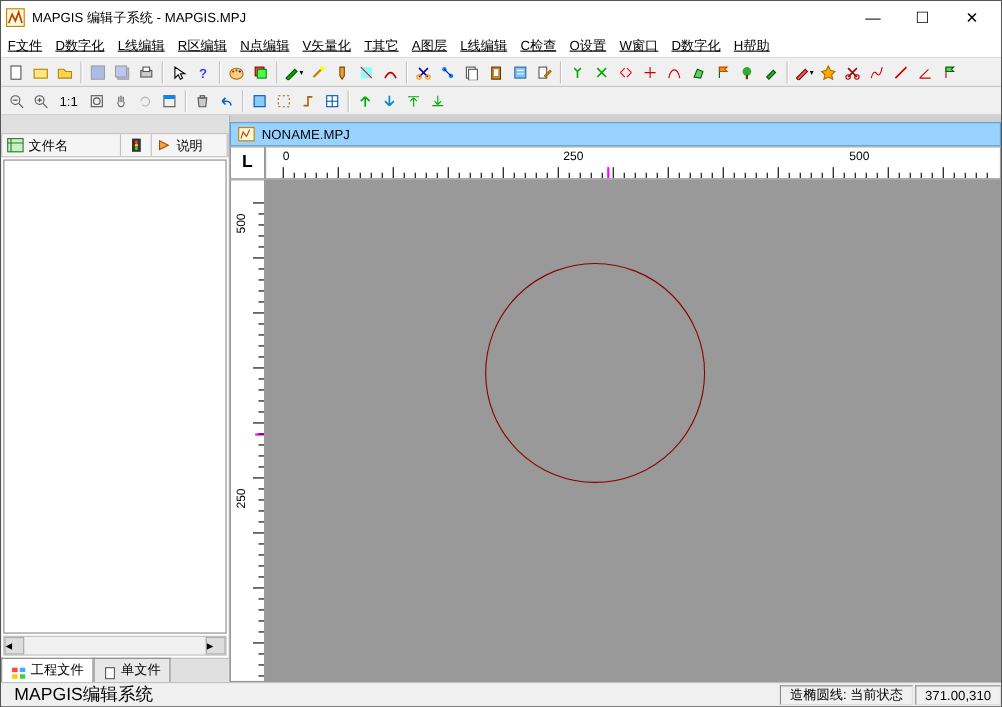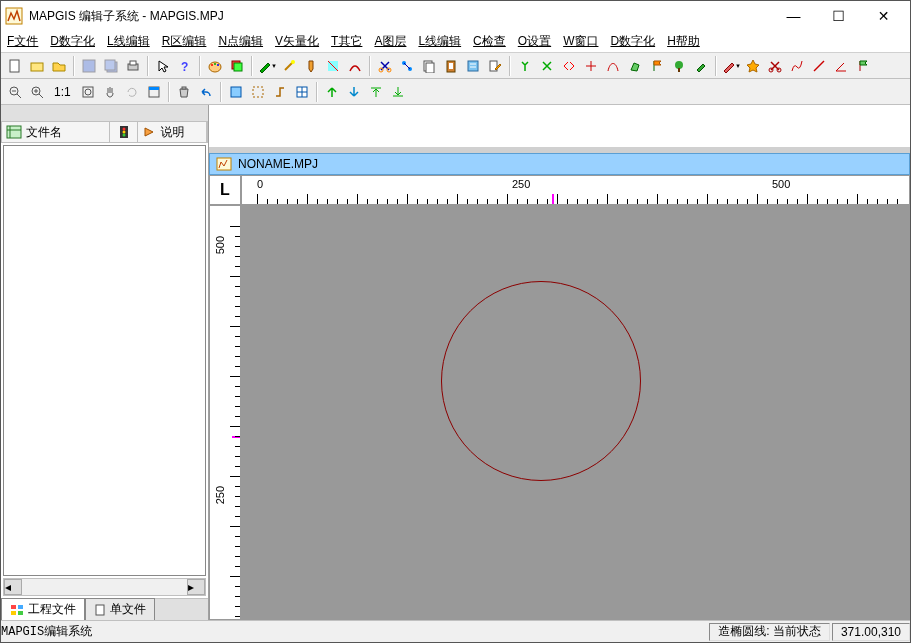--- a/index.html
+++ b/index.html
@@ -17,41 +17,41 @@
   .sep { width: 2px; height: 20px; border-left: 1px solid #c0c0c0; border-right: 1px solid #fff; margin: 0 2px; }
   .content { flex: 1; display: flex; min-height: 0; }
   .left-panel { width: 208px; display: flex; flex-direction: column; border-right: 1px solid #a0a0a0; }
   .left-spacer { height: 16px; background: #e0e0e0; }
   .left-header { height: 22px; display: flex; align-items: center; border: 1px solid #c0c0c0; background: #f5f5f5; }
   .left-header-cell { display: flex; align-items: center; padding: 0 4px; height: 100%; border-right: 1px solid #c0c0c0; gap: 4px; }
   .left-list { flex: 1; background: #fff; border: 1px solid #888; margin: 2px; overflow: auto; }
   .left-scroll { height: 18px; background: #f0f0f0; border: 1px solid #c0c0c0; margin: 0 2px 2px; display:flex; }
   .left-scroll-thumb { width:18px; height:100%; background:#ddd; border:1px solid #aaa; }
   .left-tabs { height: 22px; display: flex; align-items: flex-end; background: #e0e0e0; border-top: 1px solid #c0c0c0; }
-  .left-tab { display: flex; align-items: center; gap: 4px; padding: 2px 8px; border: 1px solid #888; border-bottom: none; background: #fff; font-size: 12px; }
+  .left-tab { display: flex; align-items: flex-end; gap: 4px; padding: 2px 8px; border: 1px solid #888; border-bottom: none; background: #fff; font-size: 12px; }
   .left-tab.inactive { background: #e8e8e8; }
-  .canvas-area { flex: 1; display: flex; flex-direction: column; background: #d0d0d0; min-width: 0; margin-top: 42px; }
+  .canvas-area { flex: 1; display: flex; flex-direction: column; background: #d0d0d0; min-width: 0; }
   .doc-header { height: 22px; background: #99d1ff; display: flex; align-items: center; padding: 0 6px; border: 1px solid #5a9fd4; gap: 6px; }
   .ruler-corner-row { display: flex; height: 30px; }
   .ruler-corner { width: 32px; height: 30px; background: #fff; border: 1px solid #999; display: flex; align-items: center; justify-content: center; font-size: 16px; font-weight: bold; }
   .ruler-h { flex: 1; background: #fff; border: 1px solid #999; position: relative; overflow: hidden; }
   .ruler-h .tick-label { position: absolute; top: 2px; font-size: 11px; }
   .ruler-h .ticks { position: absolute; bottom: 0; left: 0; right: 0; height: 12px; }
   .ruler-h .tick { position:absolute; bottom:0; width:1px; background:#000; }
   .canvas-row { flex: 1; display: flex; min-height: 0; }
   .ruler-v { width: 32px; background: #fff; border: 1px solid #999; position: relative; overflow: hidden; }
   .ruler-v .tick-label { position: absolute; left: 4px; writing-mode: vertical-rl; transform: rotate(180deg); font-size: 11px; }
   .ruler-v .tick { position:absolute; left:auto; right:0; height:1px; background:#000; }
   .canvas { flex: 1; background: #999; position: relative; overflow: hidden; }
   .circle { position: absolute; border: 1px solid #8b0000; border-radius: 50%; }
   .cursor-mark-h { position:absolute; height:2px; background:#f0f; width:10px; }
   .cursor-mark-v { position:absolute; width:2px; background:#f0f; height:10px; }
   .statusbar { height: 22px; display: flex; align-items: center; background: #f0f0f0; border-top: 1px solid #c0c0c0; }
   .status-cell { padding: 0 8px; border: 1px inset #ddd; height: 18px; display: flex; align-items: center; margin-left: 2px; font-size: 12px; }
-  .status-main { flex: 1; font-size: 12px; font-family: Liberation Mono, monospace; }
+  .status-main { flex: 1; padding-left: 12px; font-size: 16px; }
   svg { display:block; }
 </style>
 </head>
 <body>
 
 <div class="titlebar">
   <span class="title-icon">
     <svg width="18" height="18">
         <rect x="1" y="1" width="16" height="16" fill="#fef9d8" stroke="#c08000"></rect>
         <path d="M3 14 L6 6 L9 12 L12 4 L15 14" stroke="#c04000" fill="none" stroke-width="1.5"></path>

